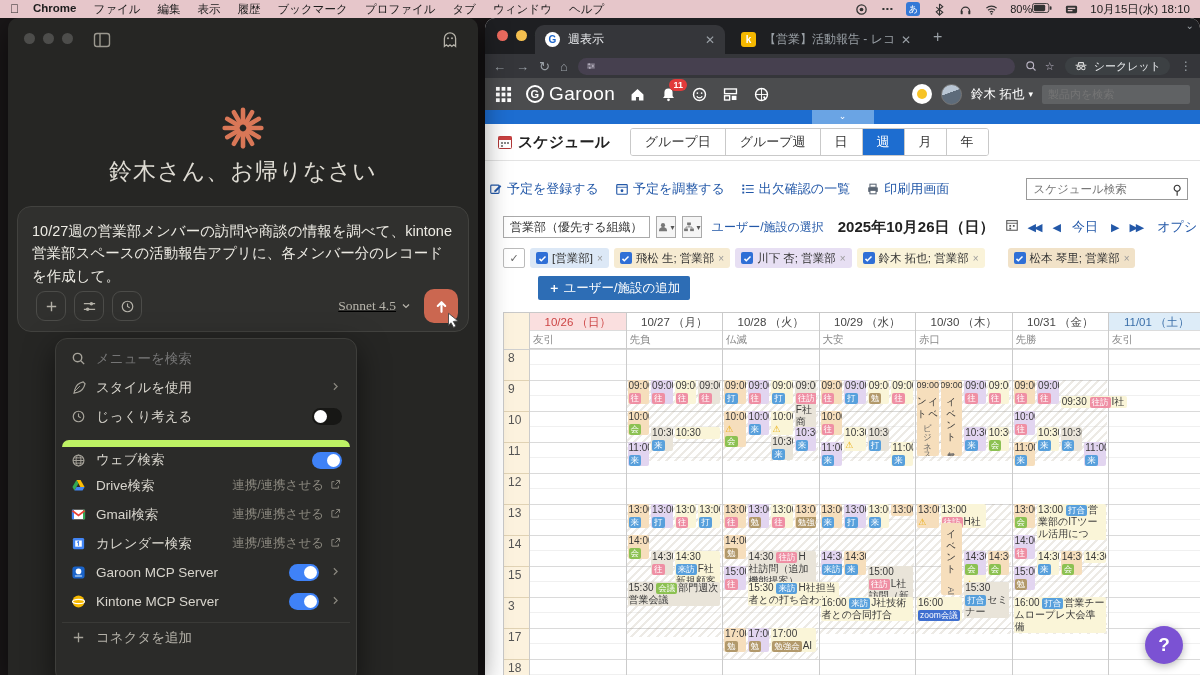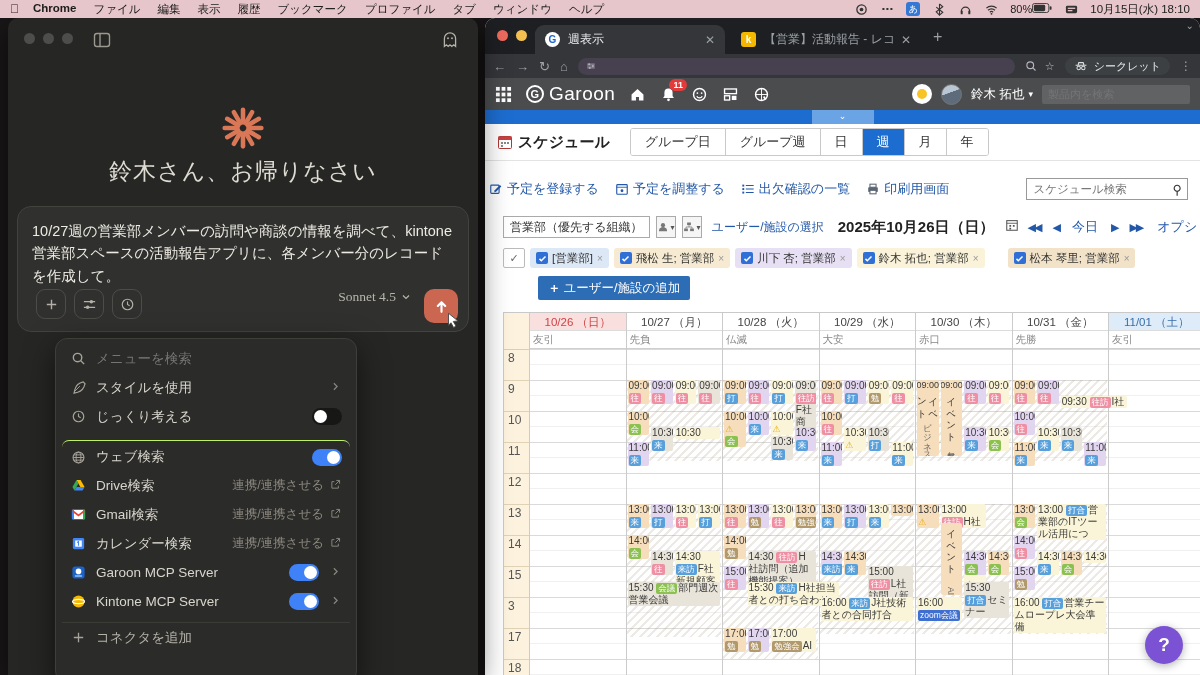--- a/index.html
+++ b/index.html
@@ -29,37 +29,37 @@
   .tl-dot { width:11px; height:11px; border-radius:50%; background:#4d4d4b; }
   .cl-sidebar-ic { position:absolute; left:84px; top:12px; color:#9b988f; }
   .cl-ghost-ic { position:absolute; right:18px; top:12px; color:#b5b2a9; }
   .cl-sidebar-ic svg,.cl-ghost-ic svg { width:20px; height:20px; }
   .cl-logo { position:absolute; left:50%; top:88px; transform:translateX(-50%); }
   .cl-greet { position:absolute; top:138px; width:100%; text-align:center; font-size:23px; color:#dedbd3;
     letter-spacing:1px; font-family:"Liberation Serif","DejaVu Serif",serif; }
   .cl-input { position:absolute; left:9px; top:188px; width:452px; height:126px; background:#30302e;
     border:1px solid #42423f; border-radius:14px; padding:13px 14px; }
   .cl-prompt { font-size:14.5px; line-height:1.55; color:#edebe4; }
-  .cl-input-bar { position:absolute; left:18px; right:10px; bottom:8px; display:flex; align-items:flex-start; }
+  .cl-input-bar { position:absolute; left:18px; right:10px; bottom:8px; display:flex; align-items:center;text-decoration:underline; }
   .cl-sq-btn { width:30px; height:30px; border:1px solid #4c4c49; border-radius:9px; margin-right:8px;
     display:flex; align-items:center; justify-content:center; color:#b3b0a7; background:transparent; }
   .cl-sq-btn svg { width:15px; height:15px; }
   .cl-model { margin-left:auto; display:flex; align-items:center; gap:4px; color:#b8b5ac; font-size:13.5px;
     font-family:"Liberation Serif","DejaVu Serif",serif; margin-right:12px; }
   .cl-model svg { width:12px; height:12px; transform:rotate(90deg); }
   .cl-send { width:34px; height:34px; border-radius:10px; background:#cb6750; display:flex; align-items:center;
     justify-content:center; position:relative; }
   .cl-send svg.up { width:17px; height:17px; }
   .cursor-ptr { position:absolute; right:-4px; bottom:-6px; width:18px; height:18px; }
   
   .cl-menu { position:absolute; left:47px; top:320px; width:302px; height:345px; background:#2b2b29;
     border:1px solid #3e3e3b; border-radius:12px; box-shadow:0 10px 30px rgba(0,0,0,.55); padding:5px 6px; }
   .cm-row { display:flex; align-items:center; height:29px; padding:0 8px; border-radius:7px; color:#d8d5cd;
     font-size:13.5px; gap:10px; }
-  .cm-row.sep { border-top:1px solid #bef264; margin-top:9px; padding-top:2px; height:31px; }
+  .cm-row.sep { border-top:7px solid #bef264; margin-top:9px; padding-top:2px; height:31px; }
   .cm-ic { width:16px; height:16px; display:flex; align-items:center; justify-content:center; color:#a6a39a; flex:none; }
   .cm-ic svg { width:15px; height:15px; }
   .cm-label { flex:1; white-space:nowrap; overflow:hidden; }
   .cm-link { color:#8a877e; font-size:12.5px; display:flex; align-items:center; gap:5px; }
   .cm-link svg { width:13px; height:13px; }
   .cm-chev { color:#8a877e; } .cm-chev svg { width:13px; height:13px; }
   .cm-search input { background:transparent; border:none; outline:none; color:#8a877e; font-size:13.5px; width:200px;
     font-family:inherit; }
   .tg { width:30px; height:17px; border-radius:9px; background:#171715; position:relative; flex:none; }
   .tg::after { content:""; position:absolute; top:2px; left:2px; width:13px; height:13px; border-radius:50%; background:#fff; }

